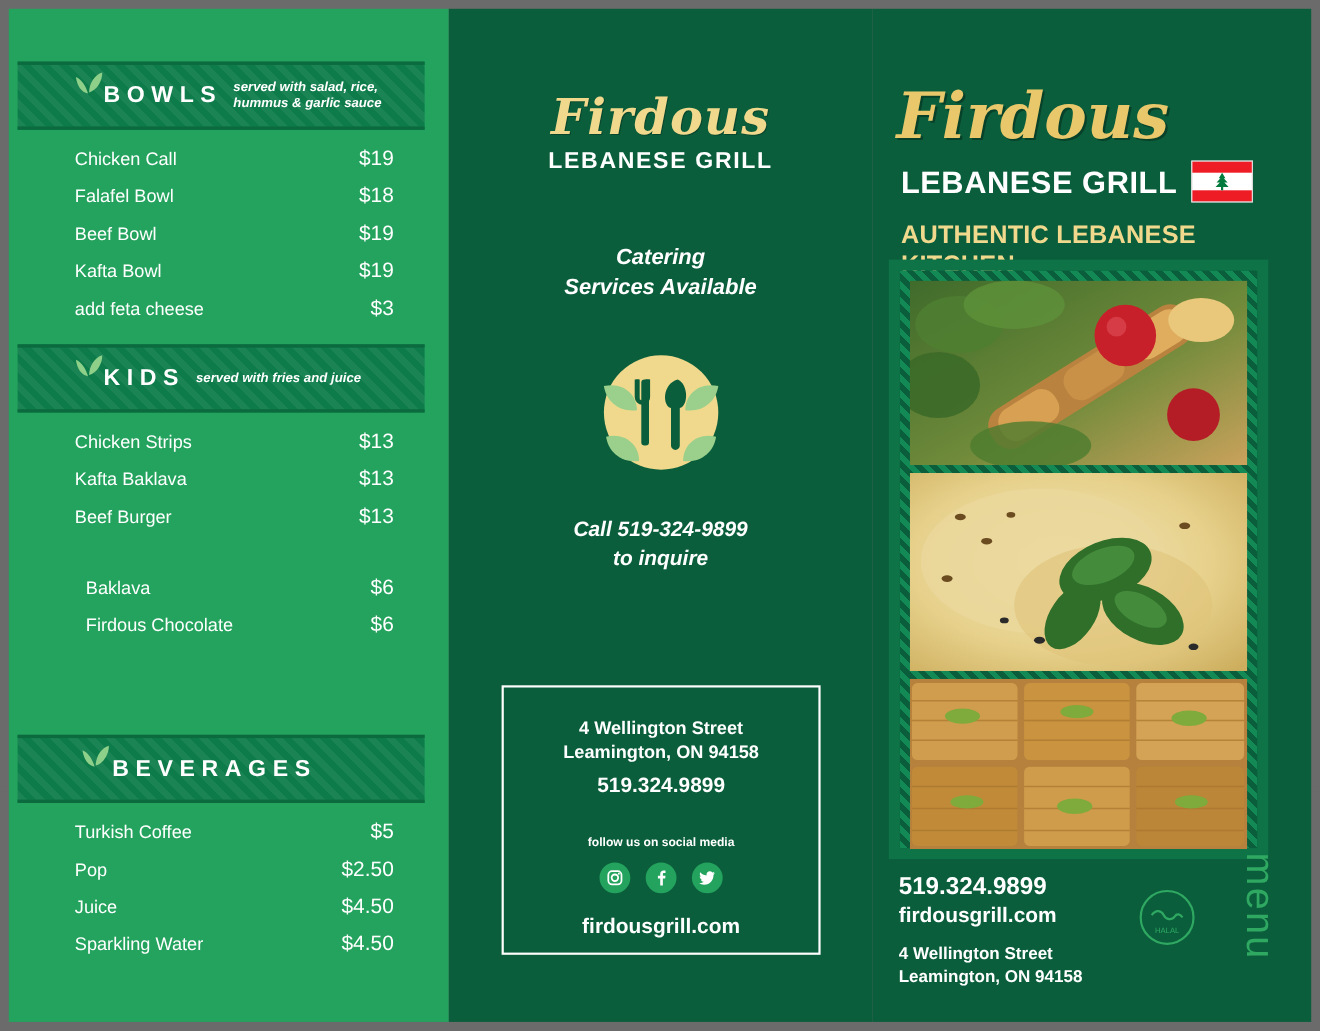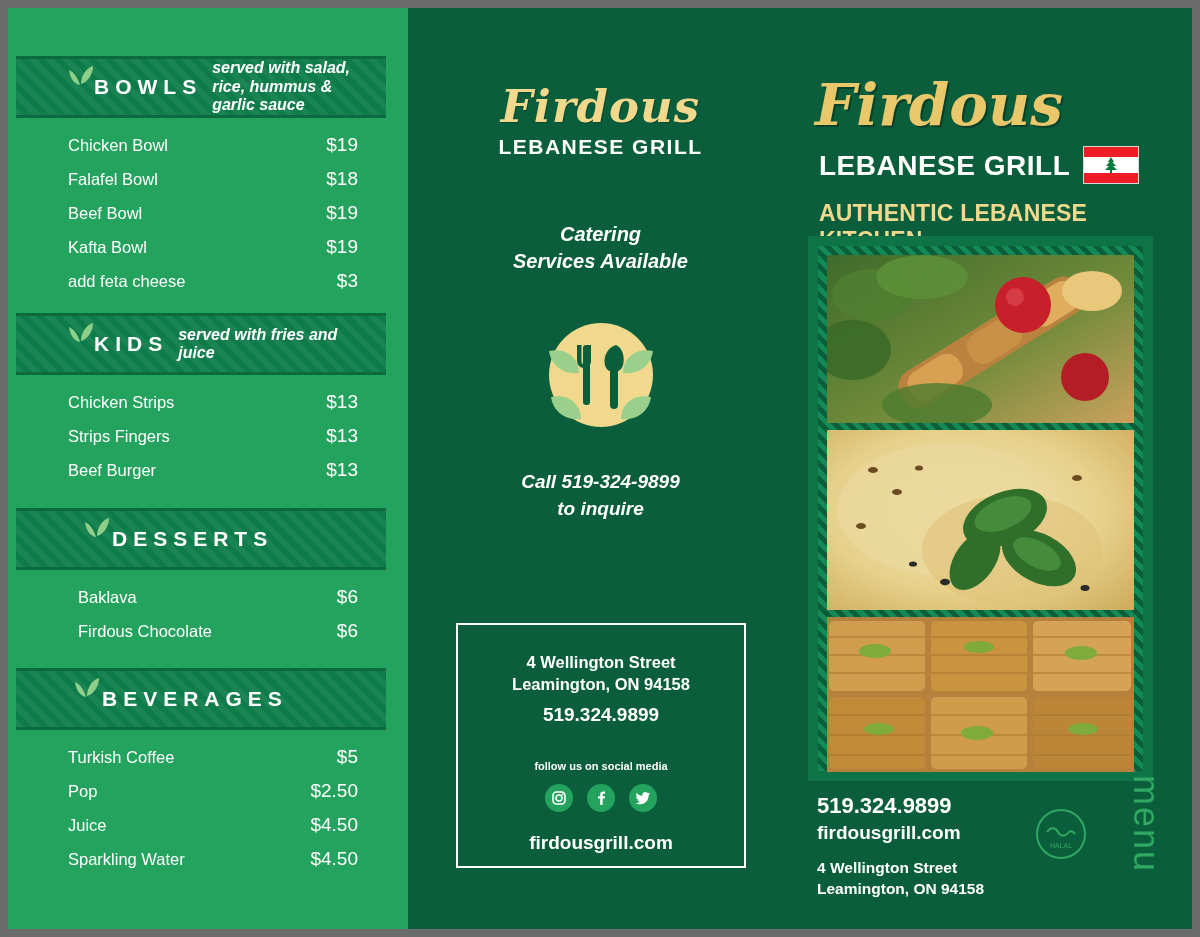--- a/index.html
+++ b/index.html
@@ -48,21 +48,21 @@
   .section-title {
     color: #ffffff;
     font-size: 21px;
     font-weight: 700;
     letter-spacing: 6px;
     margin-left: 78px;
     white-space: nowrap;
   }
   .section-note {
     color: #ffffff;
-    font-size: 16px;
+    font-size: 12px;
     font-style: italic;
     font-weight: 700;
     line-height: 1.15;
     margin-left: 10px;
     max-width: 160px;
   }
   .leaf-icon {
     position: absolute;
     left: 52px;
     top: 5px;
@@ -347,21 +347,21 @@
           <svg viewBox="0 0 26 22" width="26" height="22">
             <path d="M13 20 C13 12, 18 4, 25 2 C25 10, 20 18, 13 20 Z" fill="#8ed08a"></path>
             <path d="M12 21 C10 14, 6 8, 1 6 C2 14, 6 20, 12 21 Z" fill="#8ed08a"></path>
           </svg>
         </span>
         <span class="section-title">BOWLS</span>
         <span class="section-note">served with salad, rice, hummus &amp; garlic sauce</span>
       </div>
       <div class="rows">
         <div class="row">
-          <span class="nm">Chicken Bowl</span>
+          <span class="nm">Chicken Call</span>
           <span class="pr">$19</span>
         </div>
         <div class="row">
           <span class="nm">Falafel Bowl</span>
           <span class="pr">$18</span>
         </div>
         <div class="row">
           <span class="nm">Beef Bowl</span>
           <span class="pr">$19</span>
         </div>
@@ -386,40 +386,31 @@
         </span>
         <span class="section-title">KIDS</span>
         <span class="section-note" style="max-width:185px;">served with fries and juice</span>
       </div>
       <div class="rows">
         <div class="row">
           <span class="nm">Chicken Strips</span>
           <span class="pr">$13</span>
         </div>
         <div class="row">
-          <span class="nm">Strips Fingers</span>
+          <span class="nm">Kafta Baklava</span>
           <span class="pr">$13</span>
         </div>
         <div class="row">
           <span class="nm">Beef Burger</span>
           <span class="pr">$13</span>
         </div>
       </div>
     </div>
 
     <div class="menu-block" style="top:500px;">
-      <div class="section-head">
-        <span class="leaf-icon" style="left:68px;">
-          <svg viewBox="0 0 26 22" width="26" height="22">
-            <path d="M13 20 C13 12, 18 4, 25 2 C25 10, 20 18, 13 20 Z" fill="#8ed08a"></path>
-            <path d="M12 21 C10 14, 6 8, 1 6 C2 14, 6 20, 12 21 Z" fill="#8ed08a"></path>
-          </svg>
-        </span>
-        <span class="section-title" style="margin-left:96px;">DESSERTS</span>
-      </div>
       <div class="rows">
         <div class="row indent">
           <span class="nm">Baklava</span>
           <span class="pr">$6</span>
         </div>
         <div class="row indent">
           <span class="nm">Firdous Chocolate</span>
           <span class="pr">$6</span>
         </div>
       </div>

